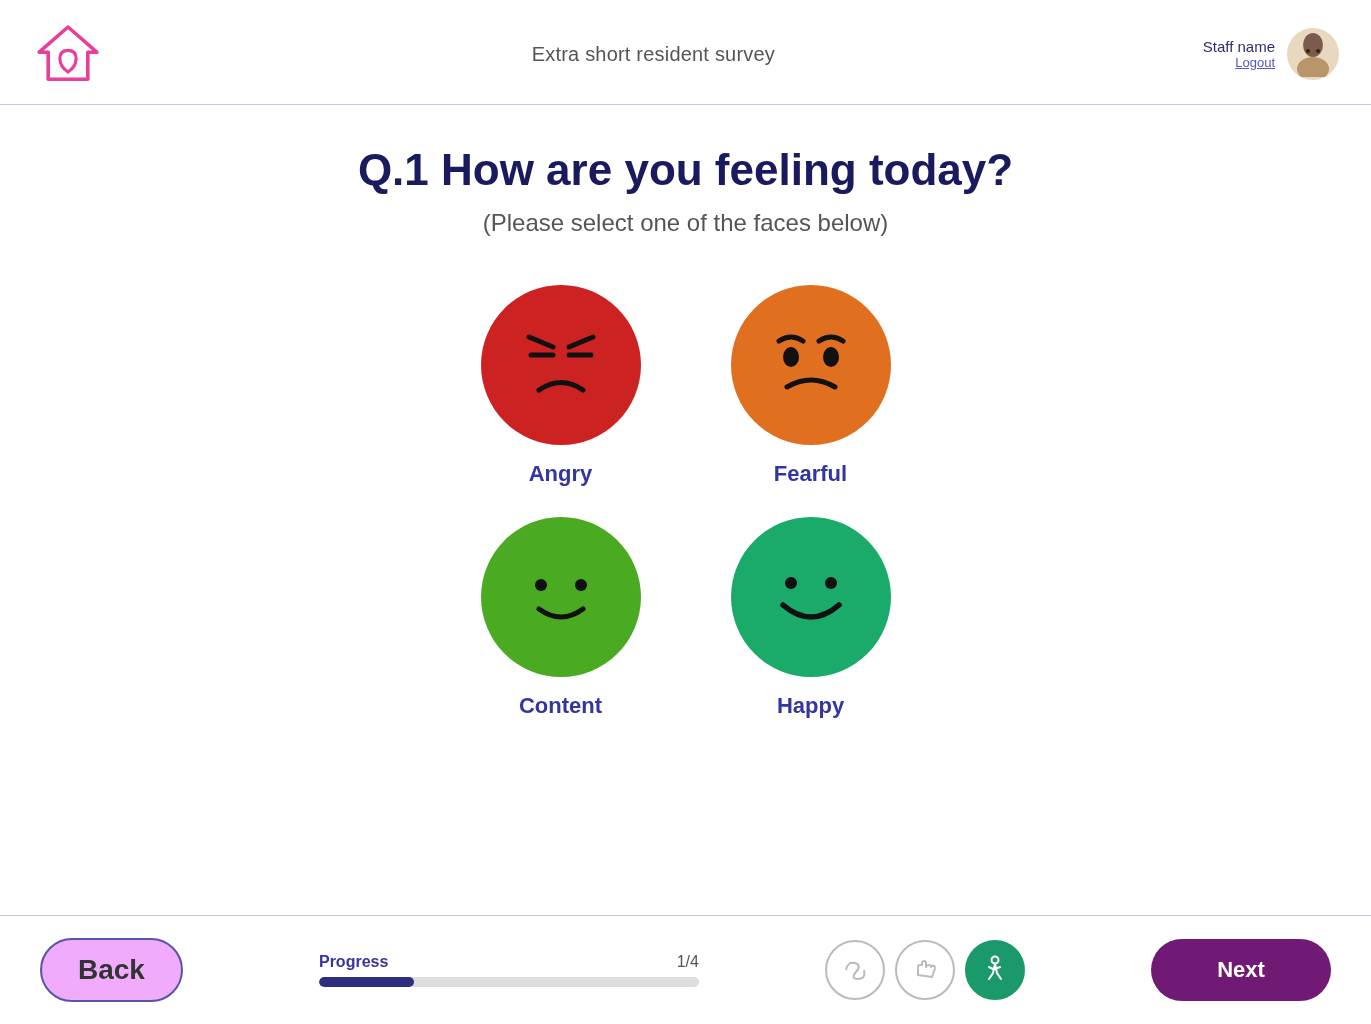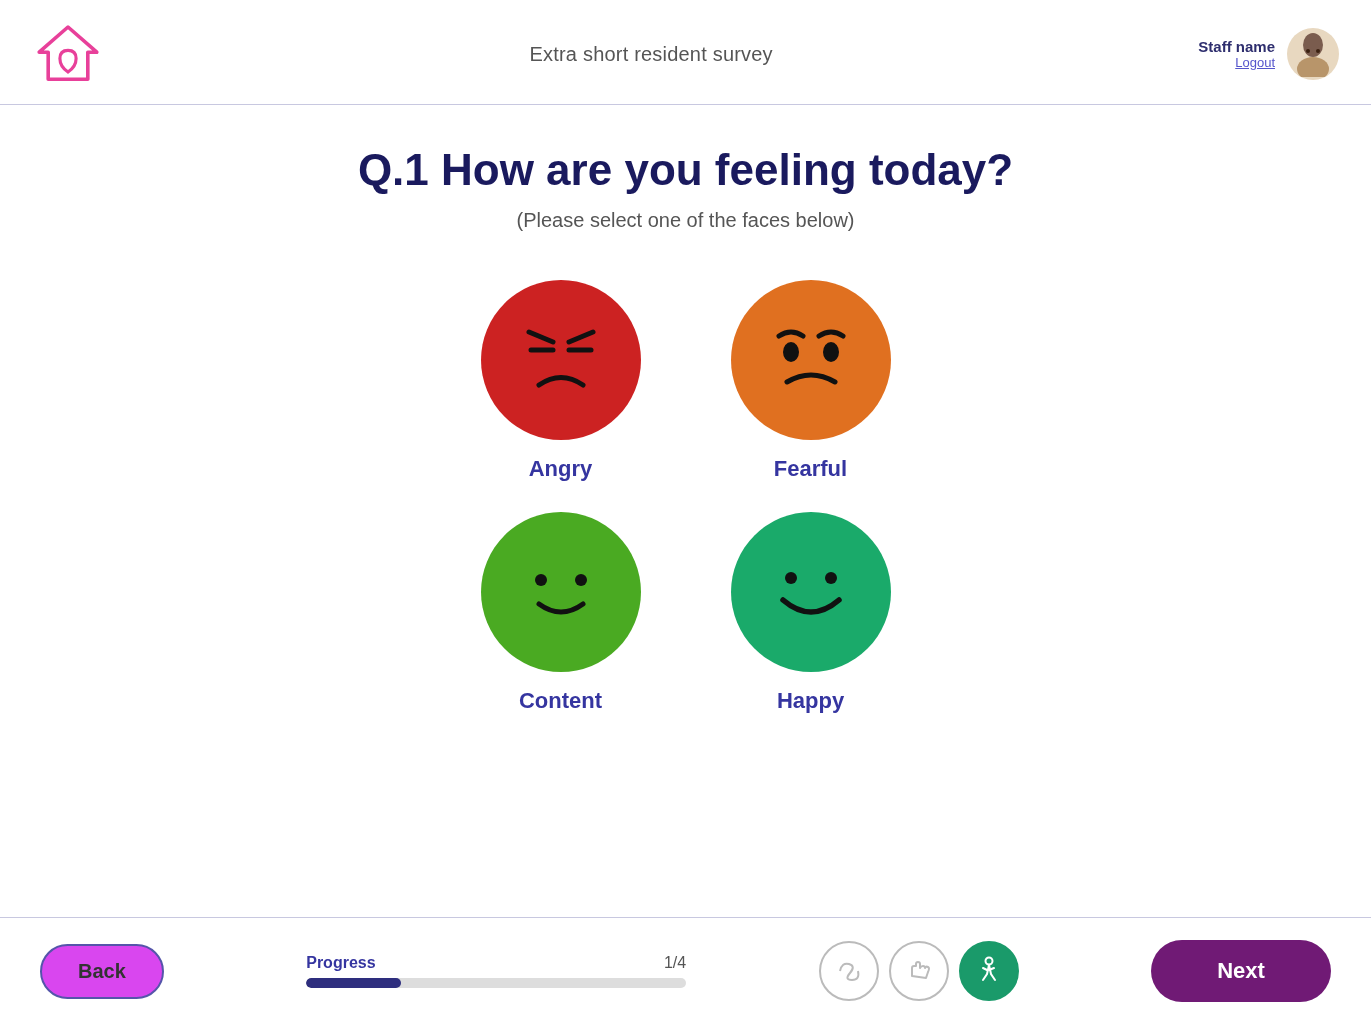--- a/index.html
+++ b/index.html
@@ -36,21 +36,21 @@
     }
     .header-user {
       display: flex;
       align-items: center;
       gap: 12px;
     }
     .header-user-info {
       text-align: right;
     }
     .staff-name {
-      font-weight: 700;
+      font-weight: 400;
       font-size: 15px;
       color: #2e2e6e;
     }
     .logout-link {
       font-size: 13px;
       color: #5555cc;
       text-decoration: underline;
       cursor: pointer;
     }
     .avatar {
@@ -73,21 +73,21 @@
       padding: 40px 60px 0 60px;
     }
     .question-title {
       font-size: 44px;
       font-weight: 800;
       color: #1a1a5e;
       text-align: left;
       margin-bottom: 14px;
     }
     .question-subtitle {
-      font-size: 20px;
+      font-size: 24px;
       color: #555;
       text-align: center;
       margin-bottom: 48px;
     }
 
     
     .emoji-grid {
       display: flex;
       flex-direction: column;
       align-items: center;
@@ -132,24 +132,24 @@
       padding: 22px 40px;
       display: flex;
       align-items: center;
       justify-content: space-between;
       gap: 20px;
     }
     .back-button {
       border: 2px solid #5555aa;
       border-radius: 50px;
       padding: 14px 36px;
-      font-size: 20px;
+      font-size: 28px;
       font-weight: 600;
       color: #333;
-      background: #d946ef;
+      background: #f0abfc;
       cursor: pointer;
       min-width: 110px;
       text-align: center;
     }
     .progress-section {
       display: flex;
       flex-direction: column;
       align-items: flex-start;
       gap: 6px;
       flex: 1;

